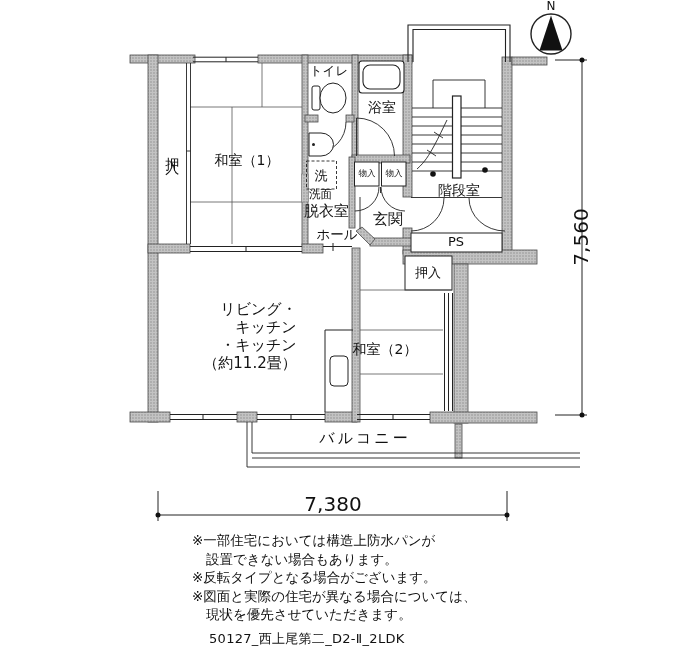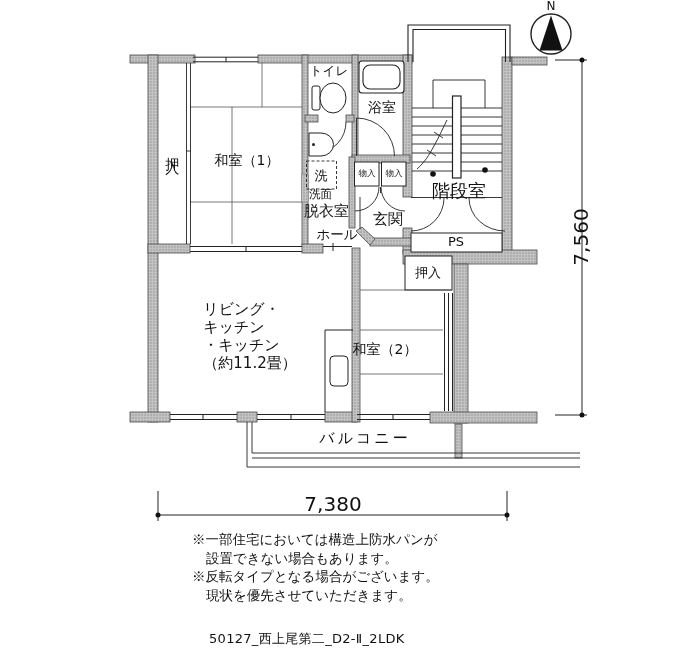--- a/index.html
+++ b/index.html
@@ -4,22 +4,22 @@
 <style>
   html,body{margin:0;padding:0;background:#fff;}
   #stage{position:relative;width:700px;height:650px;background:#fff;overflow:hidden;
          font-family:"DejaVu Sans",sans-serif;color:#111;}
   #plan-svg{position:absolute;left:0;top:0;}
   .lbl{position:absolute;transform:translate(-50%,-50%);white-space:nowrap;color:#111;
        font-family:"DejaVu Sans",sans-serif;line-height:1.1;}
   .lbl-tl{position:absolute;white-space:nowrap;color:#111;line-height:1.1;}
   .vert{writing-mode:vertical-rl;letter-spacing:3px;}
   .rot90{transform:translate(-50%,-50%) rotate(-90deg);}
-  .ldk-label{text-align:left;font-size:15px;line-height:18px;}
-  .notes{position:absolute;left:192px;top:531px;font-size:13.5px;line-height:18.6px;font-family:Liberation Serif, serif;}
+  .ldk-label{text-align:right;font-size:15px;line-height:18px;}
+  .notes{position:absolute;left:192px;top:531px;font-size:13.5px;line-height:18.6px;}
   .note-indent{padding-left:14px;}
   .footer{position:absolute;left:200px;top:630px;font-size:13px;letter-spacing:0.3px;margin-left:9px;}
 </style>
 </head>
 <body>
 
 <div id="stage">
 
 <svg id="plan-svg" width="700" height="650" viewBox="0 0 700 650">
   <defs>
@@ -193,38 +193,39 @@
 <div class="lbl vert" style="left:172px;top:149px;font-size:14px">押入</div>
 <div class="lbl" style="left:329px;top:71px;font-size:12.5px">トイレ</div>
 <div class="lbl" style="left:382px;top:108px;font-size:14px">浴室</div>
 <div class="lbl" style="left:321px;top:176px;font-size:13px">洗</div>
 <div class="lbl-tl" style="left:309px;top:188px;font-size:11.5px">洗面</div>
 <div class="lbl-tl" style="left:304px;top:203px;font-size:15px">脱衣室</div>
 <div class="lbl" style="left:367px;top:174px;font-size:8.5px">物入</div>
 <div class="lbl" style="left:394px;top:174px;font-size:8.5px">物入</div>
 <div class="lbl" style="left:388px;top:219px;font-size:15px">玄関</div>
 <div class="lbl" style="left:337px;top:234px;font-size:13.5px">ホール</div>
-<div class="lbl" style="left:459px;top:191px;font-size:18px">階段室</div>
+<div class="lbl" style="left:459px;top:191px;font-size:14px">階段室</div>
 <div class="lbl" style="left:456px;top:242px;font-size:13px">PS</div>
 <div class="lbl" style="left:428px;top:273px;font-size:13px">押入</div>
 <div class="lbl" style="left:385px;top:350px;font-size:14px">和室（2）</div>
 <div class="lbl ldk-label" style="left:250px;top:336px">
   <div>リビング・</div>
   <div>キッチン</div>
   <div>・キッチン</div>
   <div>（約11.2畳）</div>
 </div>
 <div class="lbl" style="left:365px;top:438px;font-size:15px;letter-spacing:3px">バルコニー</div>
 
 <div class="lbl" style="left:333px;top:504px;font-size:20px">7,380</div>
 <div class="lbl rot90" style="left:581px;top:237px;font-size:20px">7,560</div>
 <div class="lbl" style="left:551px;top:7px;font-size:12px">N</div>
 
 <div class="notes">
   <div>※一部住宅においては構造上防水パンが</div>
   <div class="note-indent">設置できない場合もあります。</div>
   <div>※反転タイプとなる場合がございます。</div>
+  <div>※図面と実際の住宅が異なる場合については、</div>
   <div class="note-indent">現状を優先させていただきます。</div>
 </div>
 
 <div class="footer">50127_西上尾第二_D2-Ⅱ_2LDK</div>
 
 </div>
 
 </body></html>

